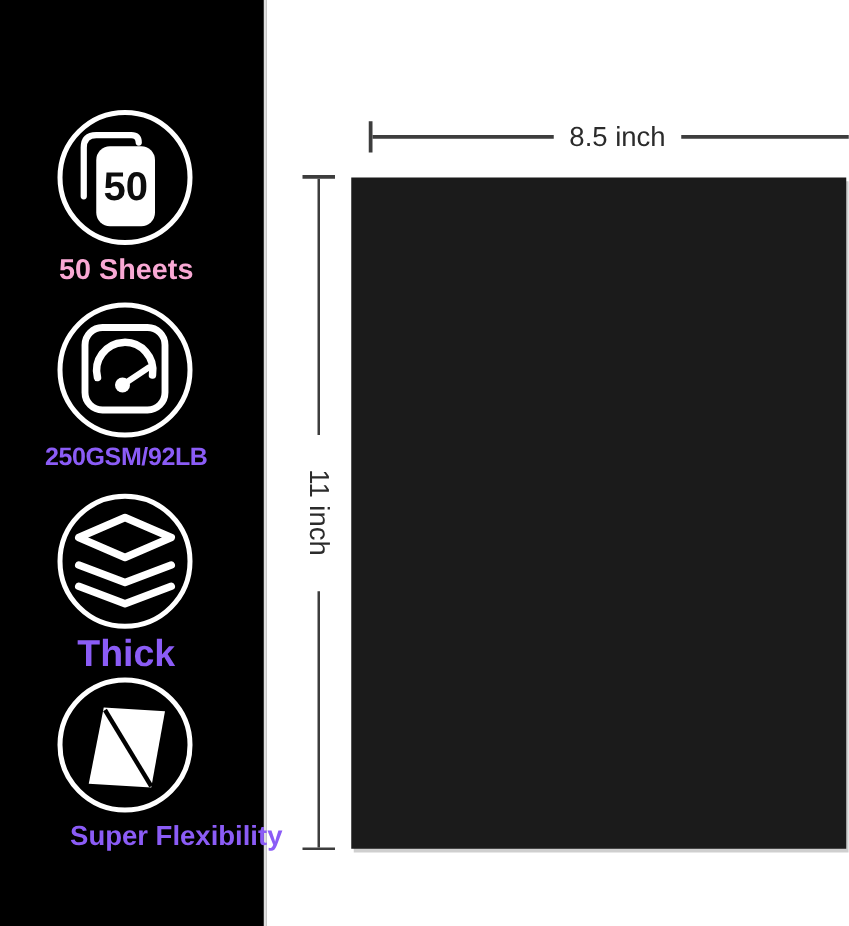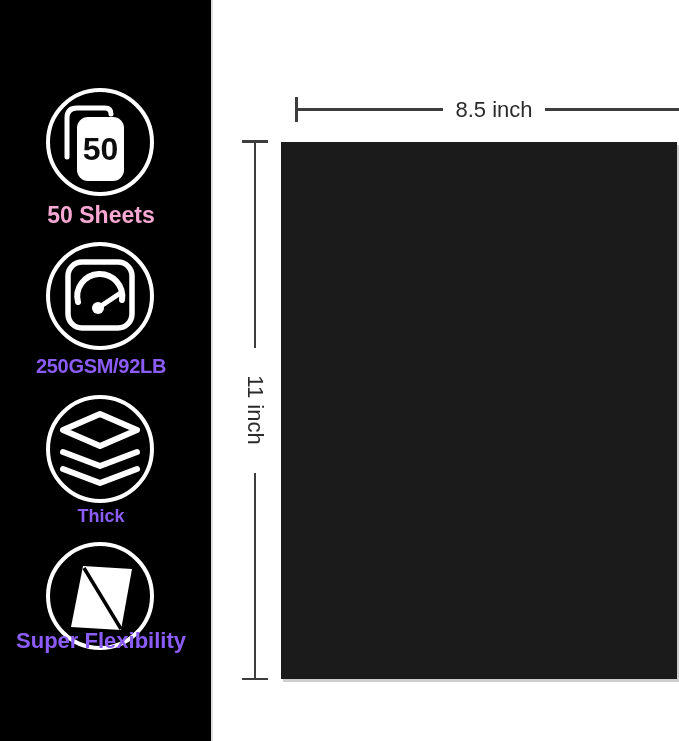--- a/index.html
+++ b/index.html
@@ -35,22 +35,22 @@
   .feature-label {
     position: absolute; left: 0;
     width: 202px;
     text-align: center;
     color: #8b5cf6;
     font-weight: bold;
     line-height: 1.1;
   }
   .l1 { top: 203px; font-size: 23px; color: #f9a8d4; }
   .l2 { top: 355px; font-size: 20px; letter-spacing: -0.3px; }
-  .l3 { top: 507px; font-size: 18px; }
-  .l4 { top: 629px; font-size: 22px; }
+  .l3 { top: 507px; font-size: 30px; }
+  .l4 { top: 657px; font-size: 22px; padding-left: 40px; }
 
   
   .paper {
     position: absolute; left: 281px; top: 142px;
     width: 396px; height: 537px;
     background: #1b1b1b;
     box-shadow: 2px 3px 0 #cfcfcf;
   }
 
   .dim-h {

